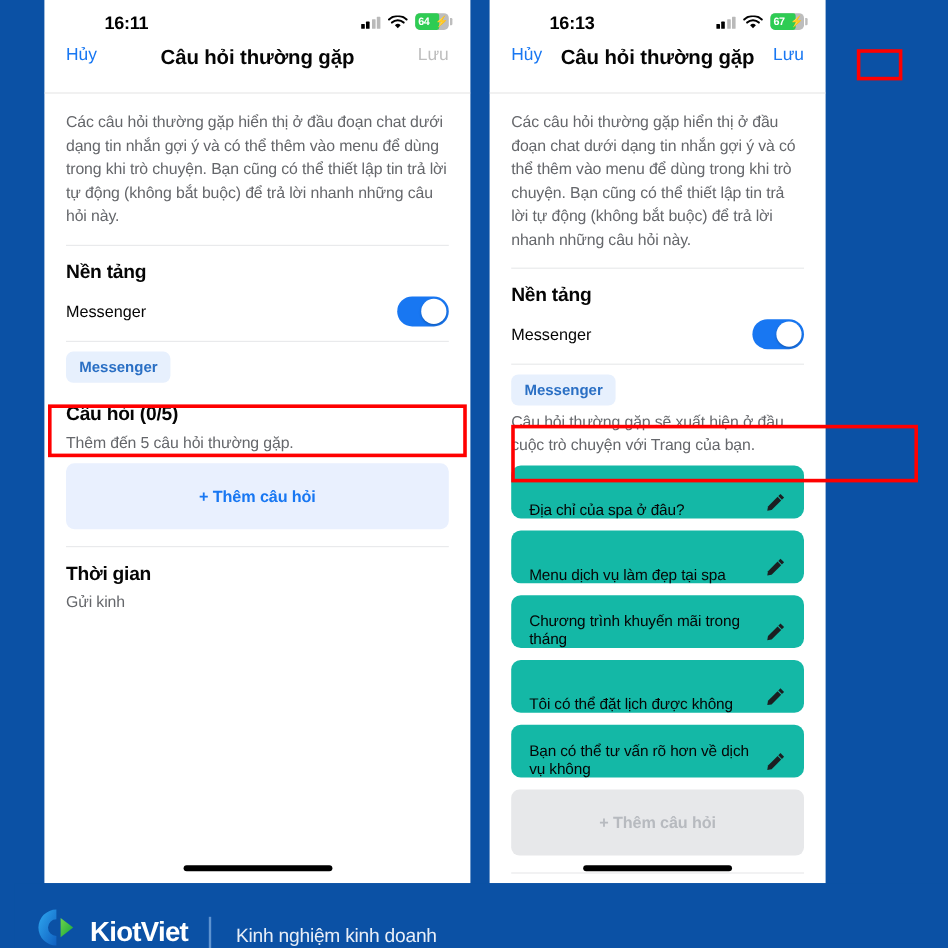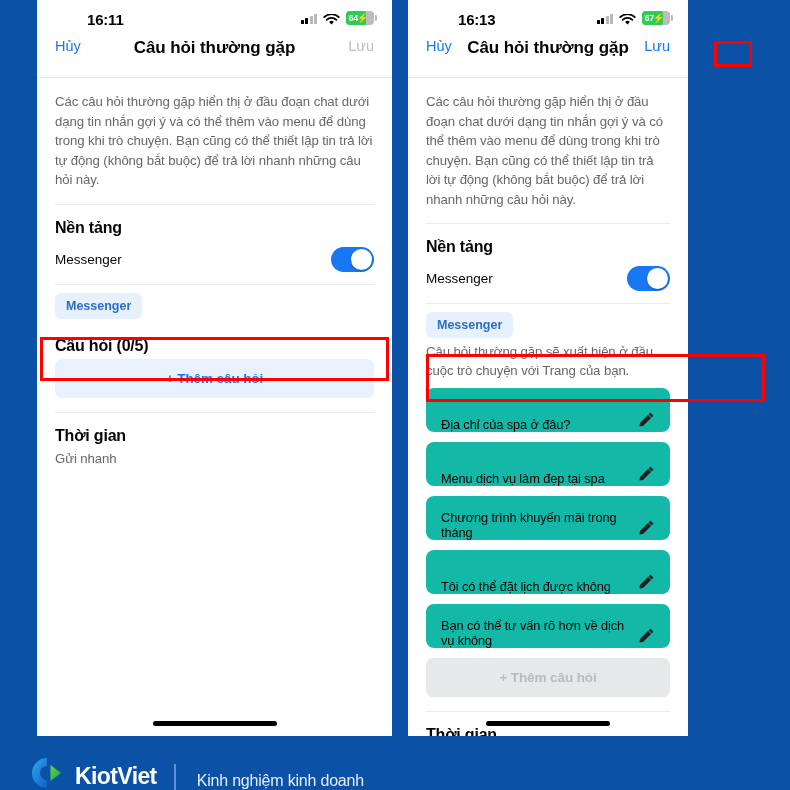--- a/index.html
+++ b/index.html
@@ -53,21 +53,21 @@
   .sig i:nth-child(1){ height:4px; }
   .sig i:nth-child(2){ height:6px; }
   .sig i:nth-child(3){ height:8px; background:#b9b9b9; }
   .sig i:nth-child(4){ height:10px; background:#b9b9b9; }
   .wifi { width: 17px; height: 12px; position: relative; }
   .batt {
     width: 28px; height: 14px;
     border-radius: 4px;
     background: #BDBDBD;
     position: relative;
-    display: flex; align-items: center;
+    display: flex; align-items: center; justify-content: space-between;
   }
   .batt .fill {
     position: absolute; left: 0; top: 0; bottom: 0;
     width: 20px;
     background: #2ECC53;
     border-radius: 4px 2px 2px 4px;
   }
   .batt .lvl {
     position: relative;
     font-size: 9px; font-weight: bold; color: #fff;
@@ -157,21 +157,21 @@
     padding-bottom: 8px;
     letter-spacing: -0.1px;
   }
 
   .add-btn {
     background: #E9F0FE;
     color: #1877F2;
     font-size: 13.5px; font-weight: bold;
     text-align: center;
     border-radius: 7px;
-    padding: 12px 0;
+    padding: 20px 0;
     letter-spacing: -0.1px;
   }
   .add-btn-disabled {
     background: #E7E8EA;
     color: #B7BABF;
   }
 
   .q-item {
     background: #14b8a6;
     border-radius: 8px;
@@ -282,25 +282,26 @@
         <span class="row-label">Messenger</span>
         <span class="toggle">
             <span class="knob"></span>
           </span>
       </div>
       <div class="divider"></div>
 
       <div class="chip">Messenger</div>
 
       <div class="sec-title">Câu hỏi (0/5)</div>
+      <div class="sub">Thêm đến 5 câu hỏi thường gặp.</div>
       <div class="add-btn">+ Thêm câu hỏi</div>
 
       <div class="divider" style="margin-top:14px;"></div>
       <div class="sec-title">Thời gian</div>
-      <div class="sub">Gửi nhanh</div>
+      <div class="sub">Gửi kinh</div>
     </div>
 
     <div class="home-ind"></div>
   </div>
 
   <div class="phone phone-right">
 
     <div class="statusbar">
       <div class="status-time">16:13</div>
       <div class="status-right">

